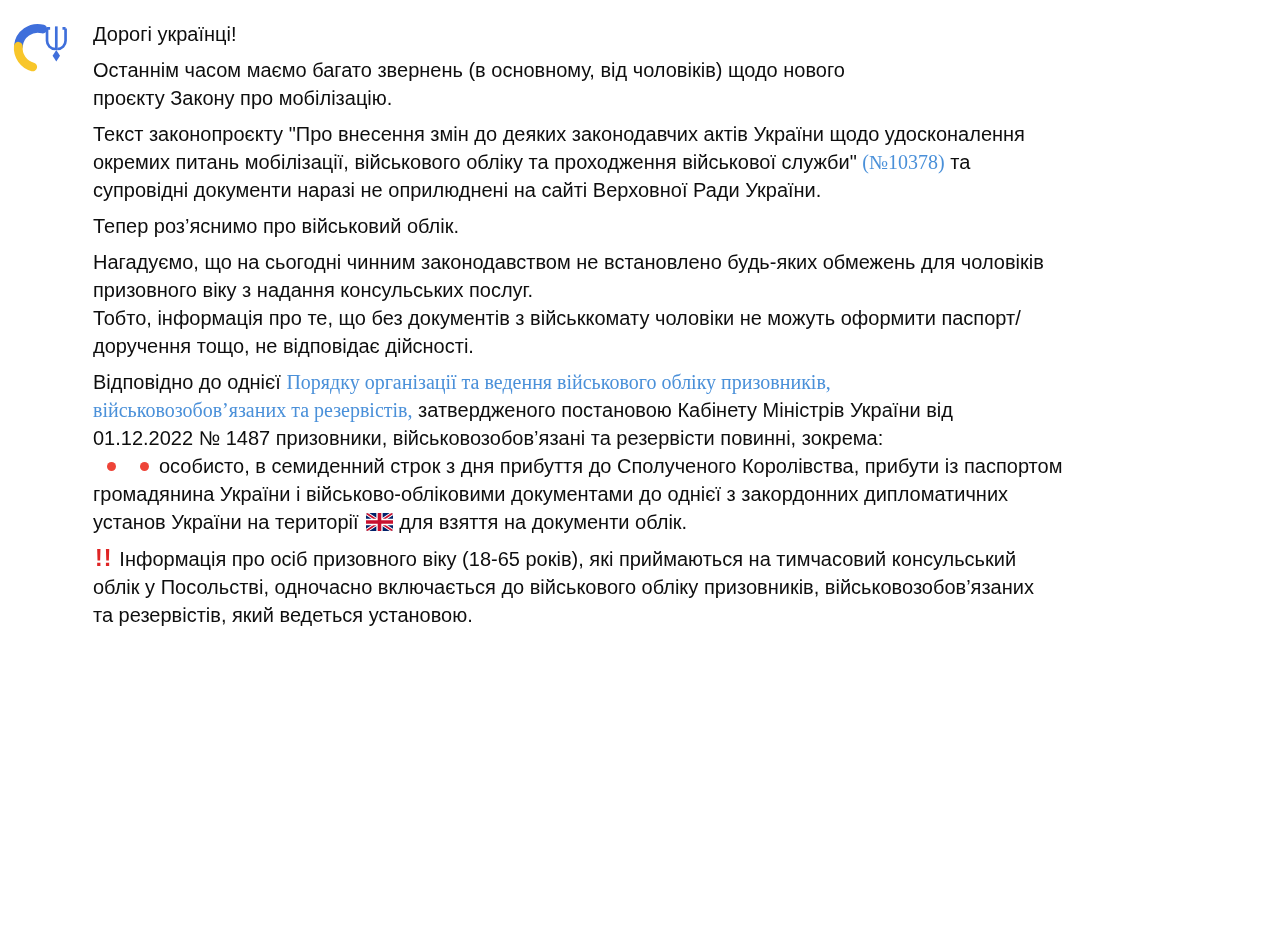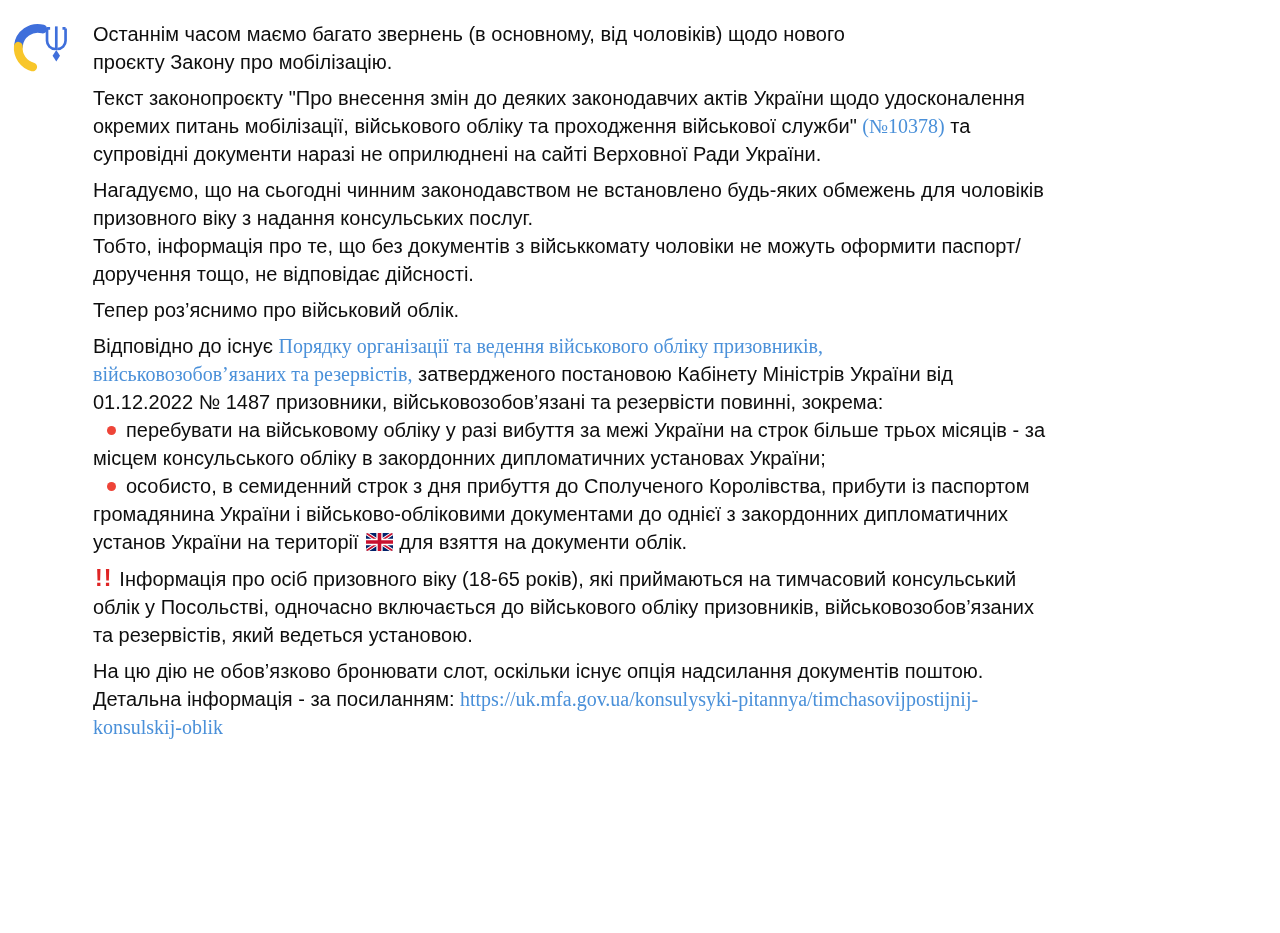--- a/index.html
+++ b/index.html
@@ -39,37 +39,33 @@
       <path d="M35 7 v12 a8 8 0 0 0 8 8"></path>
       <path d="M53 7 v12 a8 8 0 0 1 -8 8"></path>
       <path d="M44 5 v23"></path>
       <path d="M35 7 h3 M50 7 h3"></path>
     </g>
     <path d="M44 28 l-3.6 5.5 3.6 5.5 3.6 -5.5 z" fill="#3f6fdb"></path>
   </svg>
 </div>
 
 <div class="content">
-  <div class="msg"><div class="block"><span>Останнім часом маємо багато звернень (в основному, від чоловіків) щодо нового
+  <div class="msg"><div class="block"><span>Дорогі українці!</span></div><div class="block"><span>Останнім часом маємо багато звернень (в основному, від чоловіків) щодо нового
 проєкту Закону про мобілізацію.</span></div><div class="block"><span>Текст законопроєкту "Про внесення змін до деяких законодавчих актів України щодо удосконалення
 окремих питань мобілізації, військового обліку та проходження військової служби" </span><a class="msg-link" href="#">(№10378)</a><span> та
-супровідні документи наразі не оприлюднені на сайті Верховної Ради України.</span></div><div class="block"><span>Нагадуємо, що на сьогодні чинним законодавством не встановлено будь-яких обмежень для чоловіків
+супровідні документи наразі не оприлюднені на сайті Верховної Ради України.</span></div><div class="block"><span>Тепер роз’яснимо про військовий облік.</span></div><div class="block"><span>Нагадуємо, що на сьогодні чинним законодавством не встановлено будь-яких обмежень для чоловіків
 призовного віку з надання консульських послуг.
 Тобто, інформація про те, що без документів з військкомату чоловіки не можуть оформити паспорт/
-доручення тощо, не відповідає дійсності.</span></div><div class="block"><span>Тепер роз’яснимо про військовий облік.</span></div><div class="block"><span>Відповідно до існує </span><a class="msg-link" href="#">Порядку організації та ведення військового обліку призовників,
+доручення тощо, не відповідає дійсності.</span></div><div class="block"><span>Відповідно до однієї </span><a class="msg-link" href="#">Порядку організації та ведення військового обліку призовників,
 військовозобов’язаних та резервістів,</a><span> затвердженого постановою Кабінету Міністрів України від
 01.12.2022 № 1487 призовники, військовозобов’язані та резервісти повинні, зокрема:
-</span><span class="bullet-dot"></span><span>перебувати на військовому обліку у разі вибуття за межі України на строк більше трьох місяців - за
-місцем консульського обліку в закордонних дипломатичних установах України;
-</span><span class="bullet-dot"></span><span>особисто, в семиденний строк з дня прибуття до Сполученого Королівства, прибути із паспортом
+</span><span class="bullet-dot"></span><span class="bullet-dot"></span><span>особисто, в семиденний строк з дня прибуття до Сполученого Королівства, прибути із паспортом
 громадянина України і військово-обліковими документами до однієї з закордонних дипломатичних
 установ України на території </span><span class="uk-flag"><svg viewBox="0 0 60 40" width="27" height="18">
             <rect width="60" height="40" fill="#012169"></rect>
             <path d="M0 0 L60 40 M60 0 L0 40" stroke="#ffffff" stroke-width="8"></path>
             <path d="M0 0 L60 40 M60 0 L0 40" stroke="#C8102E" stroke-width="4"></path>
             <path d="M30 0 V40 M0 20 H60" stroke="#ffffff" stroke-width="14"></path>
             <path d="M30 0 V40 M0 20 H60" stroke="#C8102E" stroke-width="8"></path>
           </svg></span><span>для взяття на документи облік.</span></div><div class="block"><span class="alert-bangs">!!</span><span>Інформація про осіб призовного віку (18-65 років), які приймаються на тимчасовий консульський
 облік у Посольстві, одночасно включається до військового обліку призовників, військовозобов’язаних
-та резервістів, який ведеться установою.</span></div><div class="block"><span>На цю дію не обов’язково бронювати слот, оскільки існує опція надсилання документів поштою.
-Детальна інформація - за посиланням: </span><a class="msg-link" href="#">https://uk.mfa.gov.ua/konsulysyki-pitannya/timchasovijpostijnij-
-konsulskij-oblik</a></div></div>
+та резервістів, який ведеться установою.</span></div></div>
 </div>
 
 </body></html>

